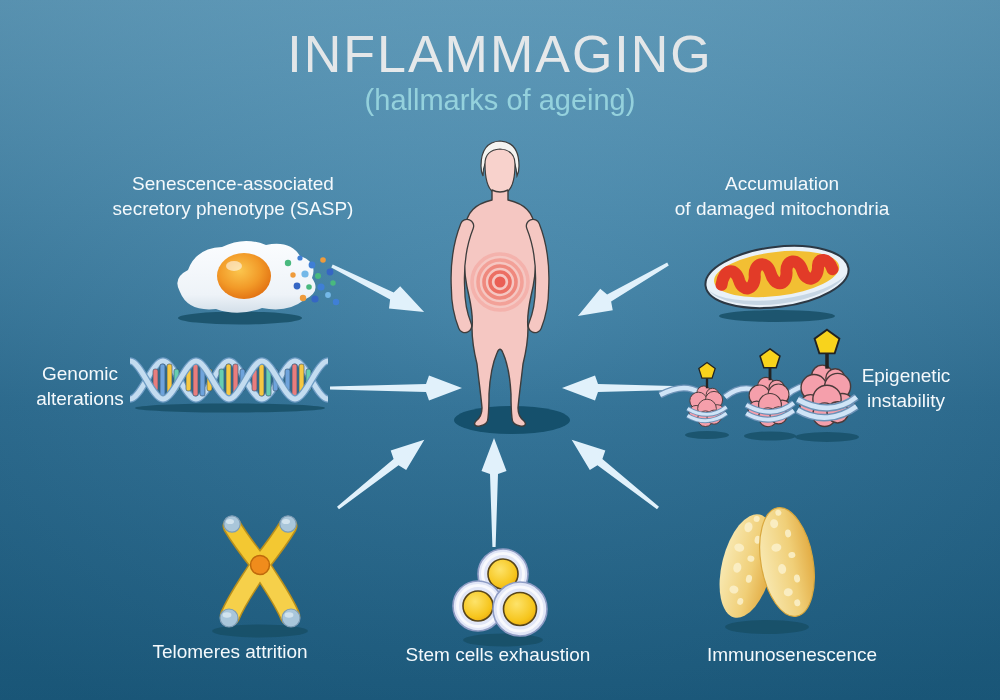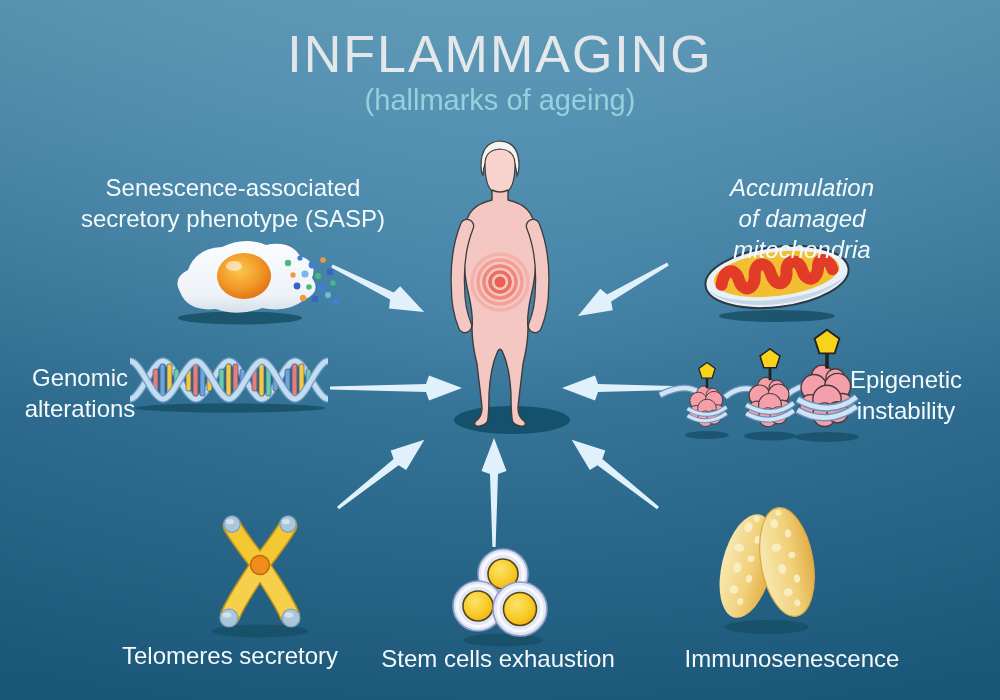--- a/index.html
+++ b/index.html
@@ -14,43 +14,43 @@
   }
   .title{
     position:absolute;top:24px;left:0;width:100%;text-align:center;
     color:#ffffff;font-size:52px;font-weight:500;letter-spacing:2px;
   }
   .subtitle{
     position:absolute;top:84px;left:0;width:100%;text-align:center;
     color:#9fe1ec;font-size:29px;font-weight:400;
   }
   .lbl{
-    position:absolute;color:#f4f9fc;font-size:24px;line-height:1.3;
+    position:absolute;color:#f4f9fc;font-size:19px;line-height:1.3;
     text-align:center;white-space:pre-line;transform:translateX(-50%);
     z-index:3;
   }
   svg.layer{position:absolute;left:0;top:0;z-index:2;}
 </style>
 </head>
 <body>
 
 <div class="stage">
 
   <div class="title">INFLAMMAGING</div>
   <div class="subtitle">(hallmarks of ageing)</div>
 
   <div class="lbl" style="left:233px;top:172px;">Senescence-associated
 secretory phenotype (SASP)</div>
-  <div class="lbl" style="left:802px;top:172px;font-style:italic;">Accumulation
+  <div class="lbl" style="left:782px;top:172px;">Accumulation
 of damaged mitochondria</div>
   <div class="lbl" style="left:80px;top:362px;">Genomic
 alterations</div>
   <div class="lbl" style="left:906px;top:364px;">Epigenetic
 instability</div>
-  <div class="lbl" style="left:230px;top:640px;">Telomeres secretory</div>
+  <div class="lbl" style="left:230px;top:640px;">Telomeres attrition</div>
   <div class="lbl" style="left:498px;top:643px;">Stem cells exhaustion</div>
   <div class="lbl" style="left:792px;top:643px;">Immunosenescence</div>
 
   <svg class="layer" width="1000" height="700" viewBox="0 0 1000 700">
     <defs>
       <radialGradient id="yolk" cx="42%" cy="38%" r="70%">
         <stop offset="0%" stop-color="#fbc64e"></stop>
           <stop offset="55%" stop-color="#f29a28"></stop>
           <stop offset="100%" stop-color="#df6a0e"></stop>
       </radialGradient>

